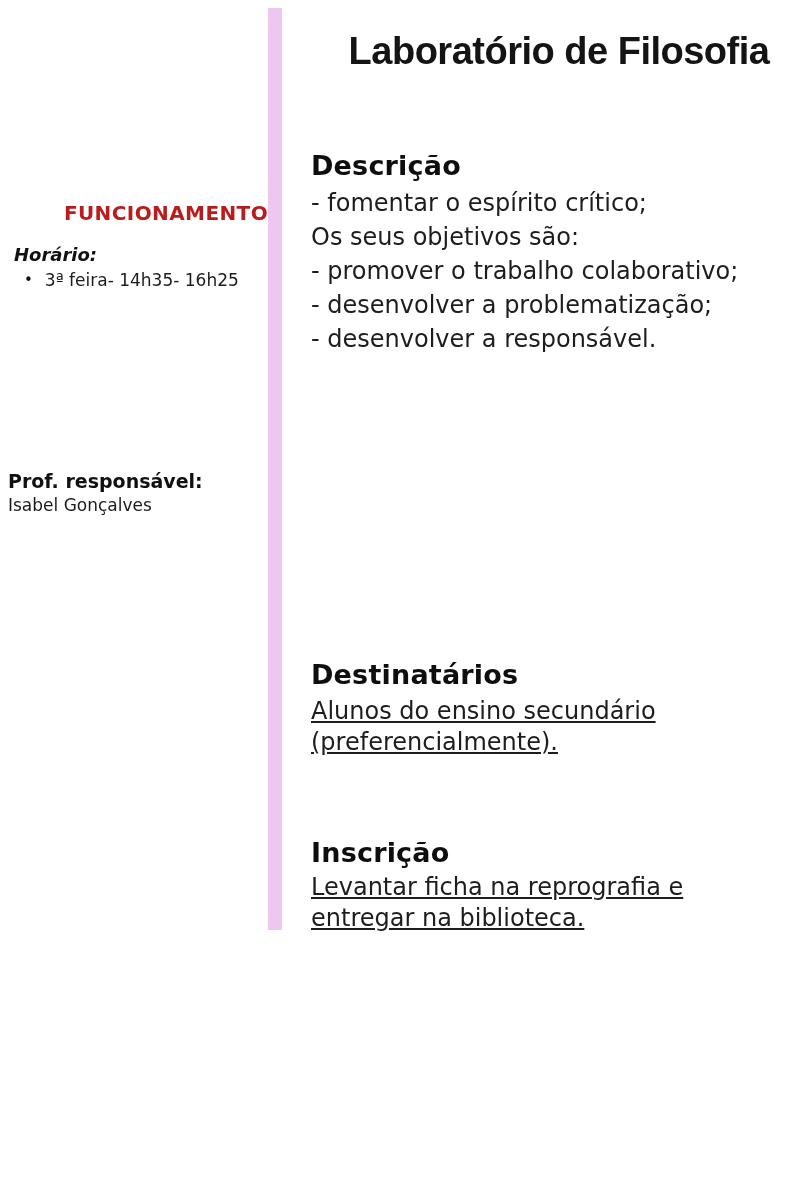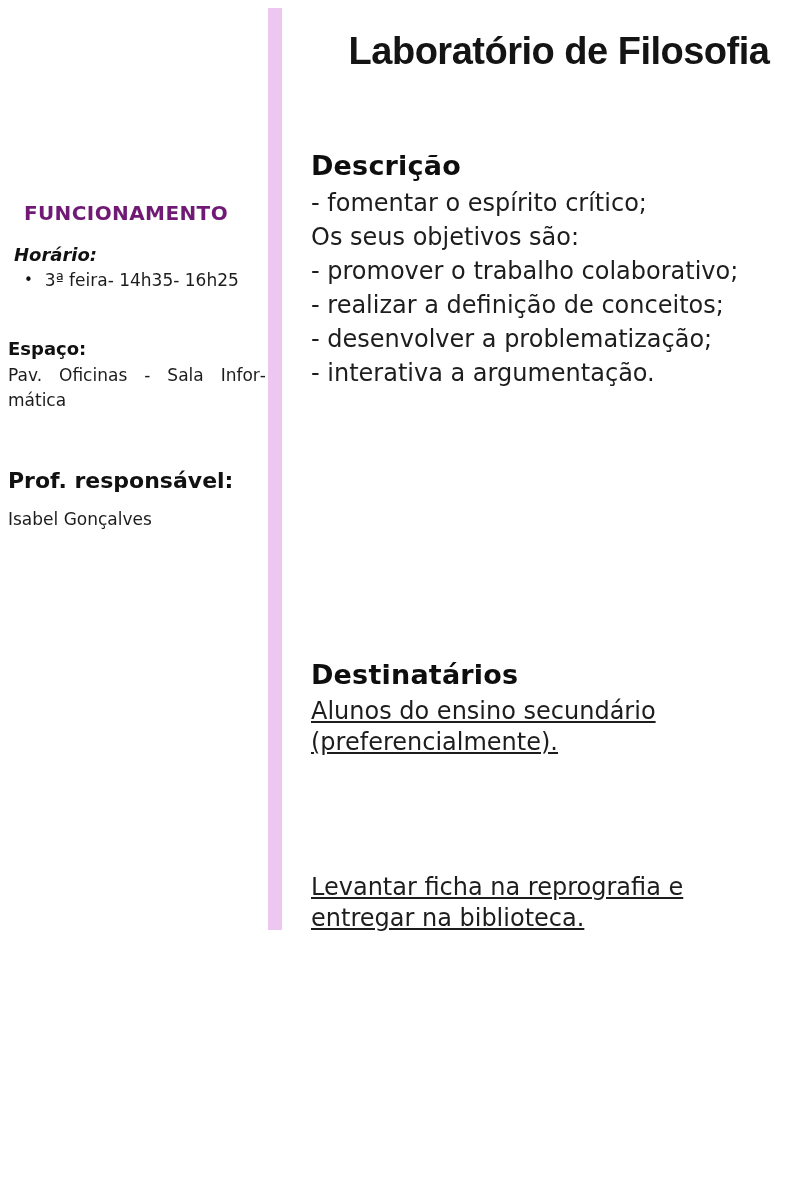--- a/index.html
+++ b/index.html
@@ -40,22 +40,22 @@
   }
   .bullet-dot { font-size: 15px; margin-right: 12px; line-height: 24px; color: #111111; }
   .space-block { position: absolute; top: 337px; left: 8px; width: 258px; }
   .space-body {
     margin-top: 2px;
     font-size: 17px; line-height: 25px; color: #1c1c1c;
     text-align: justify;
     hyphens: manual; -webkit-hyphens: manual;
   }
   .prof-block { position: absolute; top: 469px; left: 8px; width: 258px; }
-  .prof-block .side-label { font-size: 22px; }
-  .prof-body { margin-top: 14px; font-size: 17px; line-height: 25px; color: #1c1c1c; }
+  .prof-block .side-label { font-size: 19px; }
+  .prof-body { margin-top: 0; font-size: 17px; line-height: 25px; color: #1c1c1c; }
 
   
   .right-col { position: absolute; left: 303px; top: 0; width: 496px; height: 940px; margin-left: 8px; }
   .page-title {
     position: absolute; top: 30px; left: 0; width: 496px;
     text-align: center;
     font-family: "Liberation Sans", "DejaVu Sans", sans-serif;
     font-size: 38px; font-weight: bold; letter-spacing: -0.5px;
     color: #141414;
     white-space: nowrap;
@@ -81,55 +81,51 @@
   }
   .b-dest { top: 696px; }
   .b-insc { top: 872px; }
 </style>
 </head>
 <body>
 
 <div class="page" style="background: rgb(255, 255, 255);">
 
   <aside class="left-col">
-    <h2 class="func-heading" style="color: #701a75;">FUNCIONAMENTO</h2>
+    <h2 class="func-heading" style="color: #b91c1c; margin-left: 40px;">FUNCIONAMENTO</h2>
 
     <div class="sched-block">
       <h3 class="side-label">Horário:</h3>
     </div>
     <div class="bullet-row">
       <span class="bullet-dot">•</span>
       <span>3ª feira- 14h35- 16h25</span>
     </div>
 
-    <div class="space-block">
-      <h3 class="side-label">Espaço:</h3>
-      <p class="space-body">Pav. Oficinas - Sala Infor­mática</p>
-    </div>
 
     <div class="prof-block">
       <h3 class="side-label">Prof. responsável:</h3>
       <p class="prof-body">Isabel Gonçalves</p>
     </div>
   </aside>
 
   <div class="accent-bar" style="background: rgb(238, 199, 240);"></div>
 
   <main class="right-col">
     <h1 class="page-title">Laboratório de Filosofia</h1>
 
     <h2 class="sec-heading h-desc">Descrição</h2>
     <div class="desc-body">
       <p>- fomentar o espírito crítico;</p>
       <p>Os seus objetivos são:</p>
       <p>- promover o trabalho colaborativo;</p>
-      <p>- realizar a definição de conceitos;</p>
       <p>- desenvolver a problematização;</p>
-      <p>- interativa a argumentação.</p>
+      <p>- desenvolver a responsável.</p>
     </div>
 
     <h2 class="sec-heading h-dest">Destinatários</h2>
     <p class="plain-body b-dest">Alunos do ensino secundário (preferencialmente).</p>
 
+    <h2 class="sec-heading h-insc">Inscrição</h2>
     <p class="plain-body b-insc">Levantar ficha na reprografia e entregar na biblioteca.</p>
   </main>
 
 </div>
 
 </body></html>

